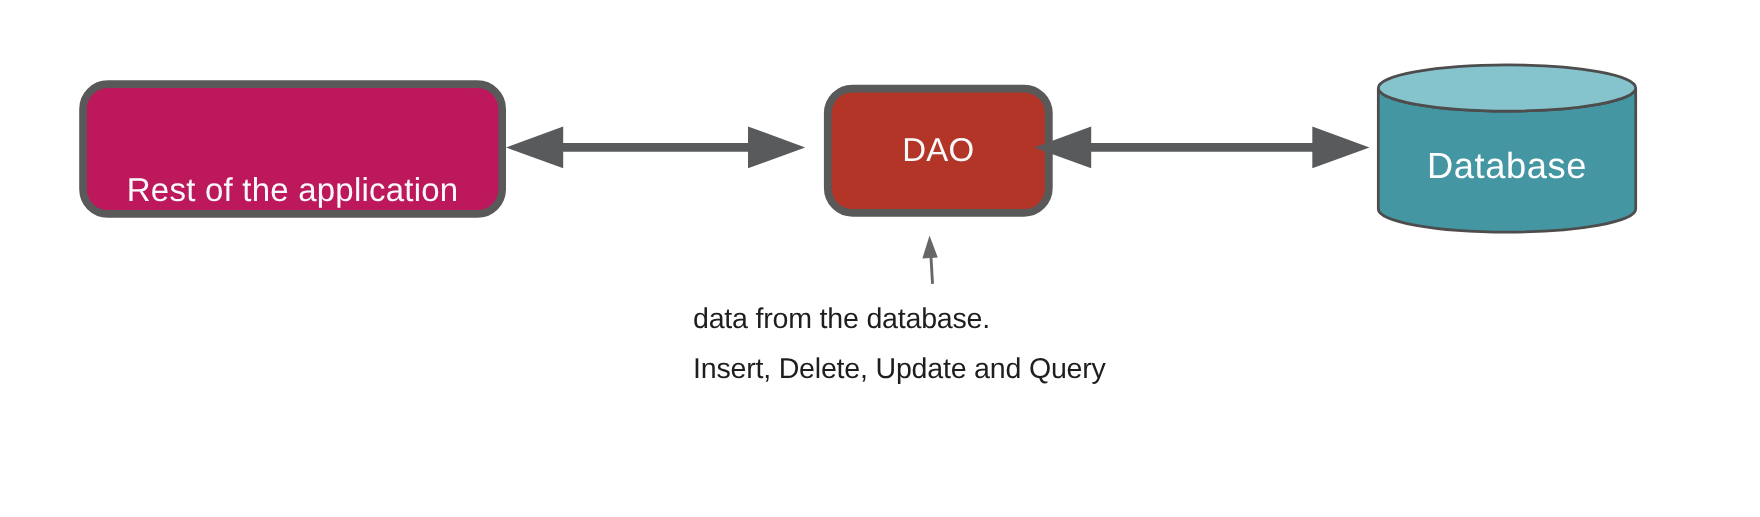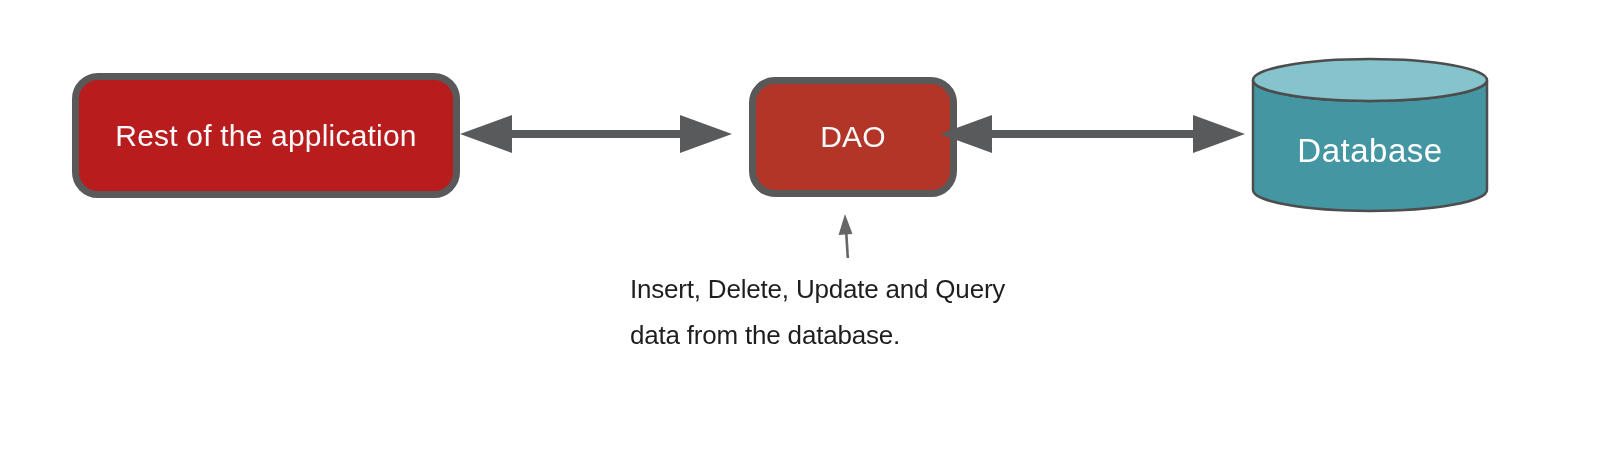--- a/index.html
+++ b/index.html
@@ -46,21 +46,21 @@
     color: #1e1e1e;
     letter-spacing: -0.2px;
     white-space: nowrap;
   }
 </style>
 </head>
 <body>
 
 <div class="canvas">
 
-  <div class="node app-node" style="background: #b91c1c;">
+  <div class="node app-node" style="background: #be185d; align-items: flex-end;">
     <span>Rest of the application</span>
   </div>
 
   <svg class="arrow arrow-1" viewBox="0 0 272 48">
     <line x1="46" y1="24" x2="226" y2="24" stroke-width="8" stroke="#595a5c"></line>
     <polygon points="0,24 52,5 52,43" fill="#595a5c"></polygon>
     <polygon points="272,24 220,5 220,43" fill="#595a5c"></polygon>
   </svg>
 
   <div class="node dao-node" style="background: rgb(178, 53, 40); margin-left: 20px;">
@@ -78,17 +78,17 @@
     <ellipse cx="122" cy="24" rx="117" ry="21" fill="#85c4cd"></ellipse>
     <text x="122" y="106" text-anchor="middle" stroke="none" fill="#ffffff">Database</text>
   </svg>
 
   <svg class="pointer-arrow" viewBox="0 0 30 55">
     <line x1="14.8" y1="50" x2="13.2" y2="24" stroke-width="2.6" stroke="#666666"></line>
     <polygon points="12,6 5.5,27 19.5,26" fill="#666666"></polygon>
   </svg>
 
   <div class="caption" style="color: rgb(30, 30, 30);">
+    <div>data from the database.</div>
     <div>Insert, Delete, Update and Query</div>
-    <div>data from the database.</div>
   </div>
 
 </div>
 
 </body></html>

